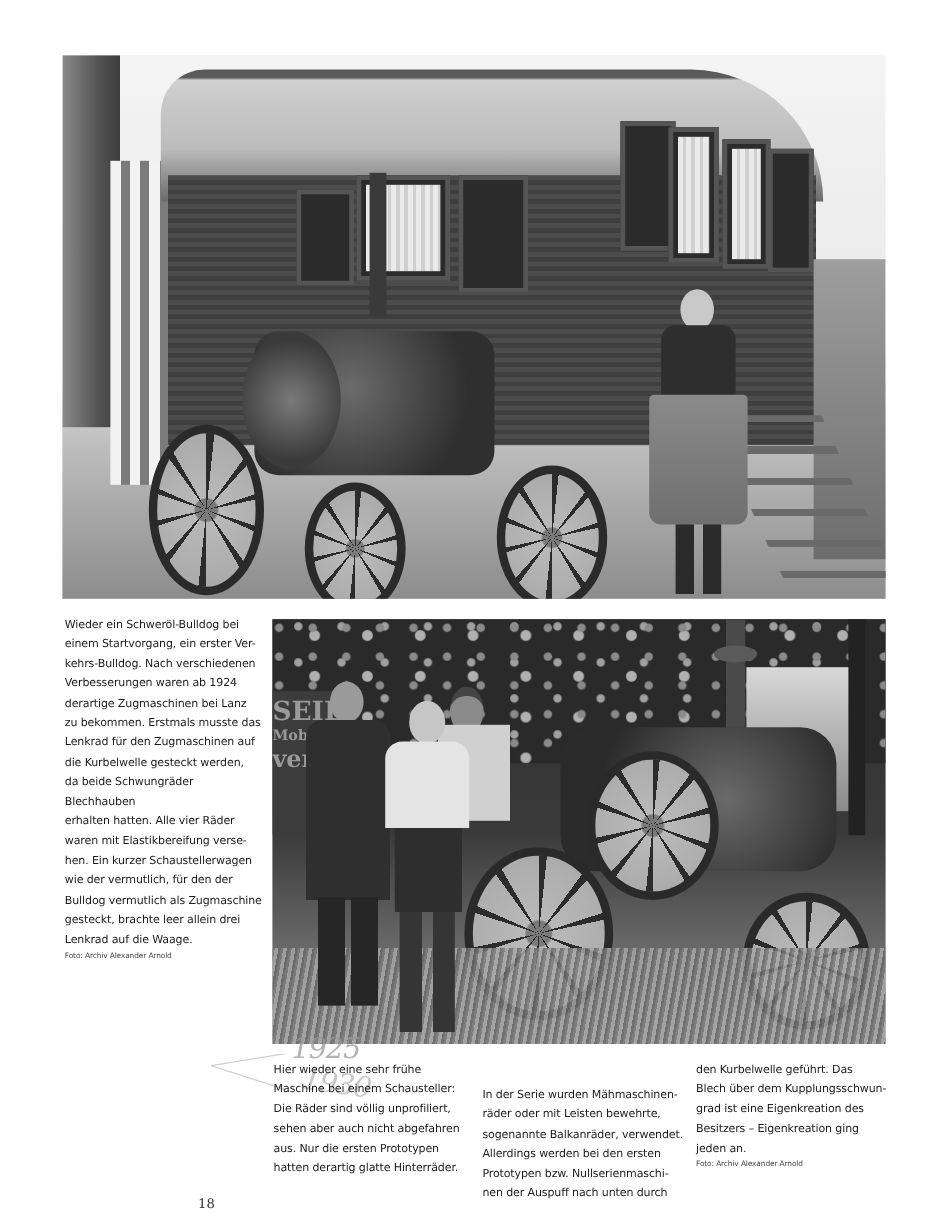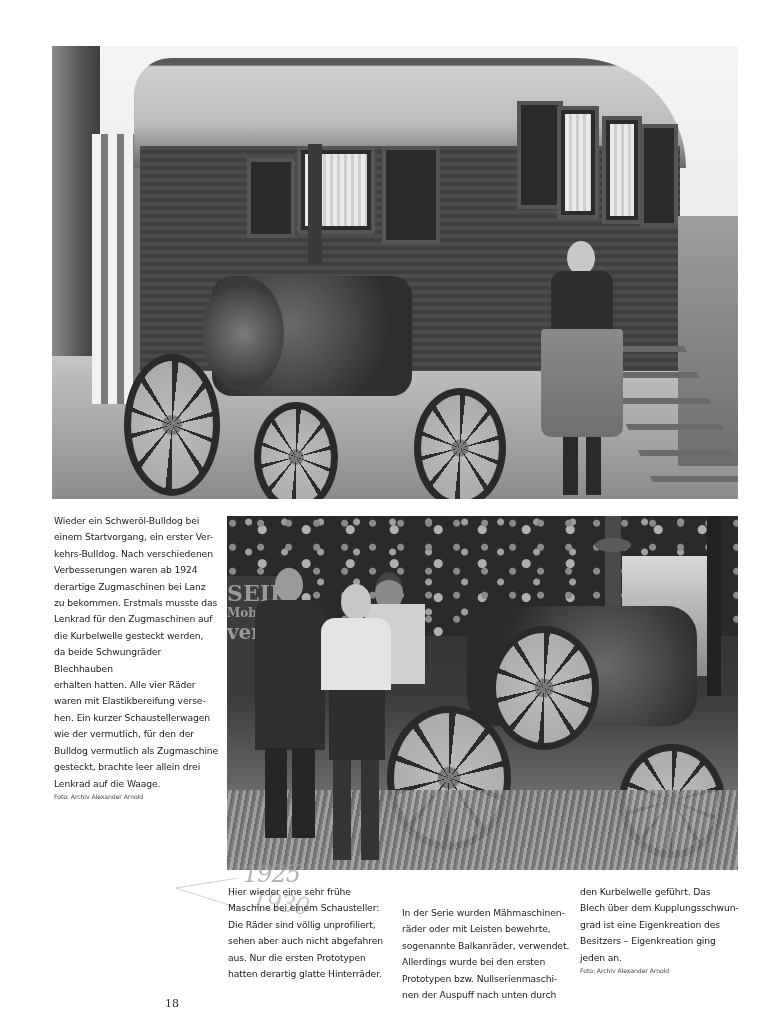--- a/index.html
+++ b/index.html
@@ -172,21 +172,21 @@
   <p>Die Räder sind völlig unprofiliert,</p>
   <p>sehen aber auch nicht abgefahren</p>
   <p>aus. Nur die ersten Prototypen</p>
   <p>hatten derartig glatte Hinterräder.</p>
 </div>
 
 <div class="col" id="caption-b2">
   <p>In der Serie wurden Mähmaschinen-</p>
   <p>räder oder mit Leisten bewehrte,</p>
   <p>sogenannte Balkanräder, verwendet.</p>
-  <p>Allerdings wurde bei den ersten</p>
+  <p>Allerdings werden bei den ersten</p>
   <p>Prototypen bzw. Nullserienmaschi-</p>
   <p>nen der Auspuff nach unten durch</p>
 </div>
 
 <div class="col" id="caption-b3">
   <p>den Kurbelwelle geführt. Das</p>
   <p>Blech über dem Kupplungsschwun-</p>
   <p>grad ist eine Eigenkreation des</p>
   <p>Besitzers – Eigenkreation ging</p>
   <p>jeden an.</p>

